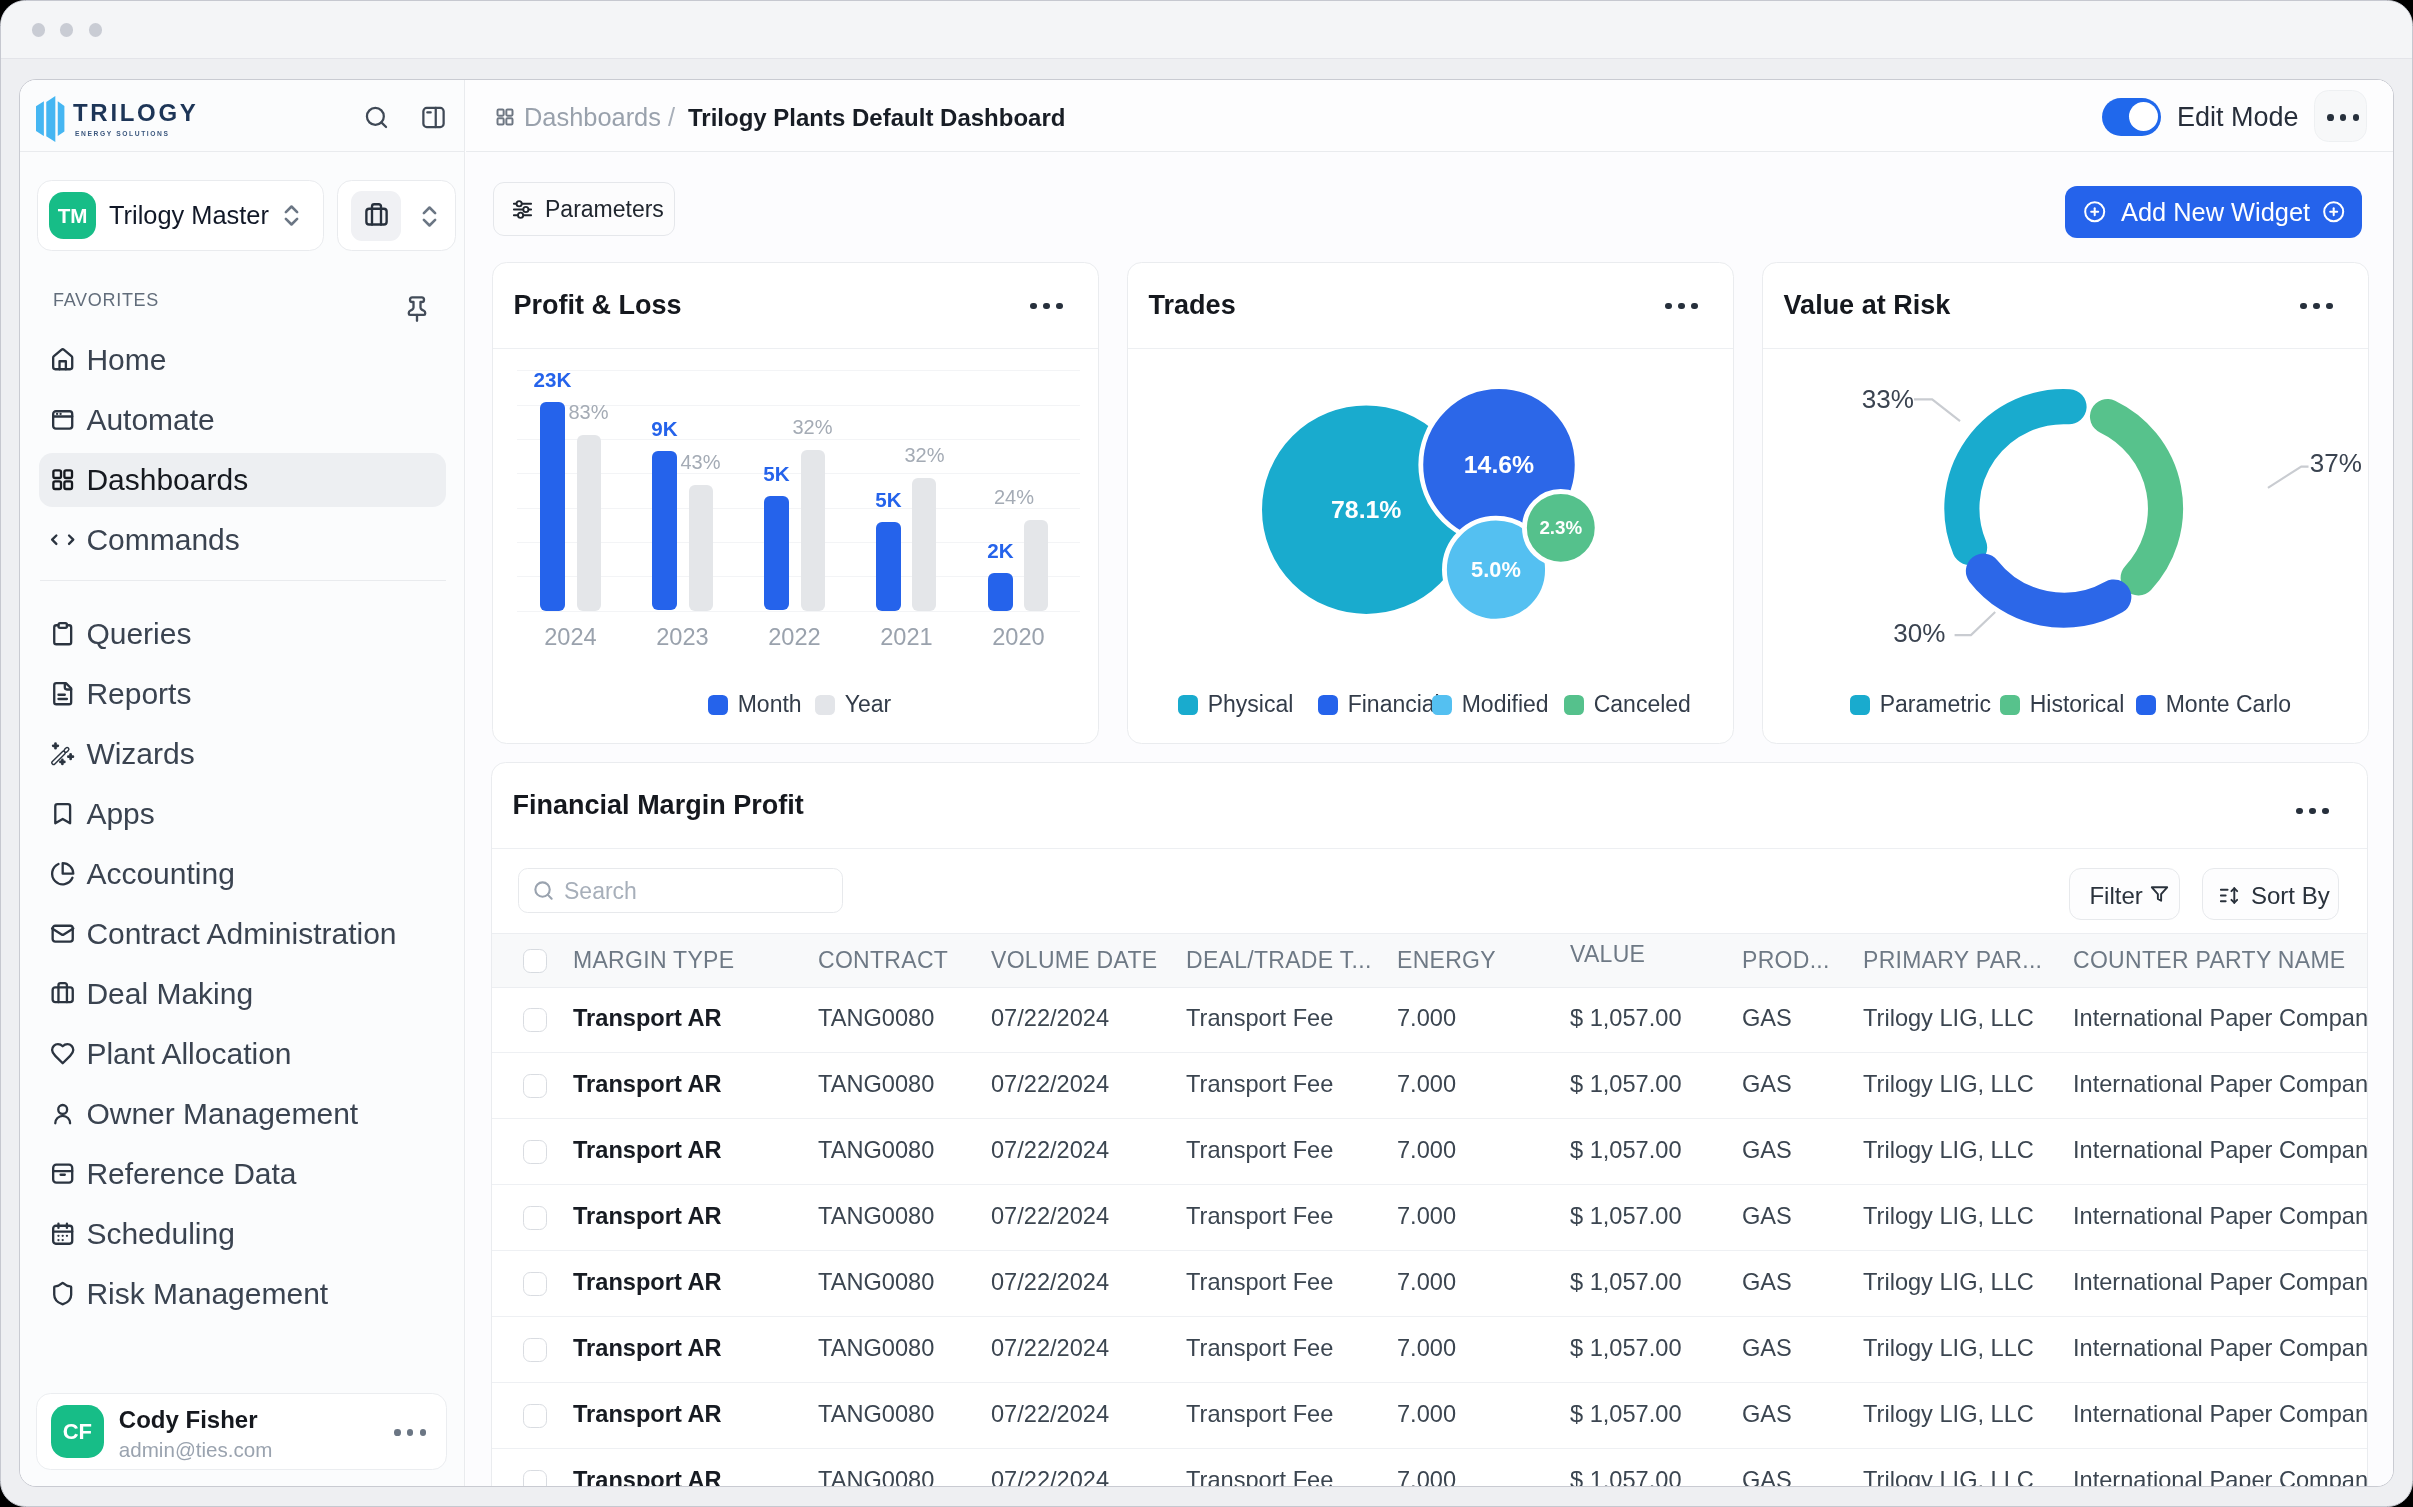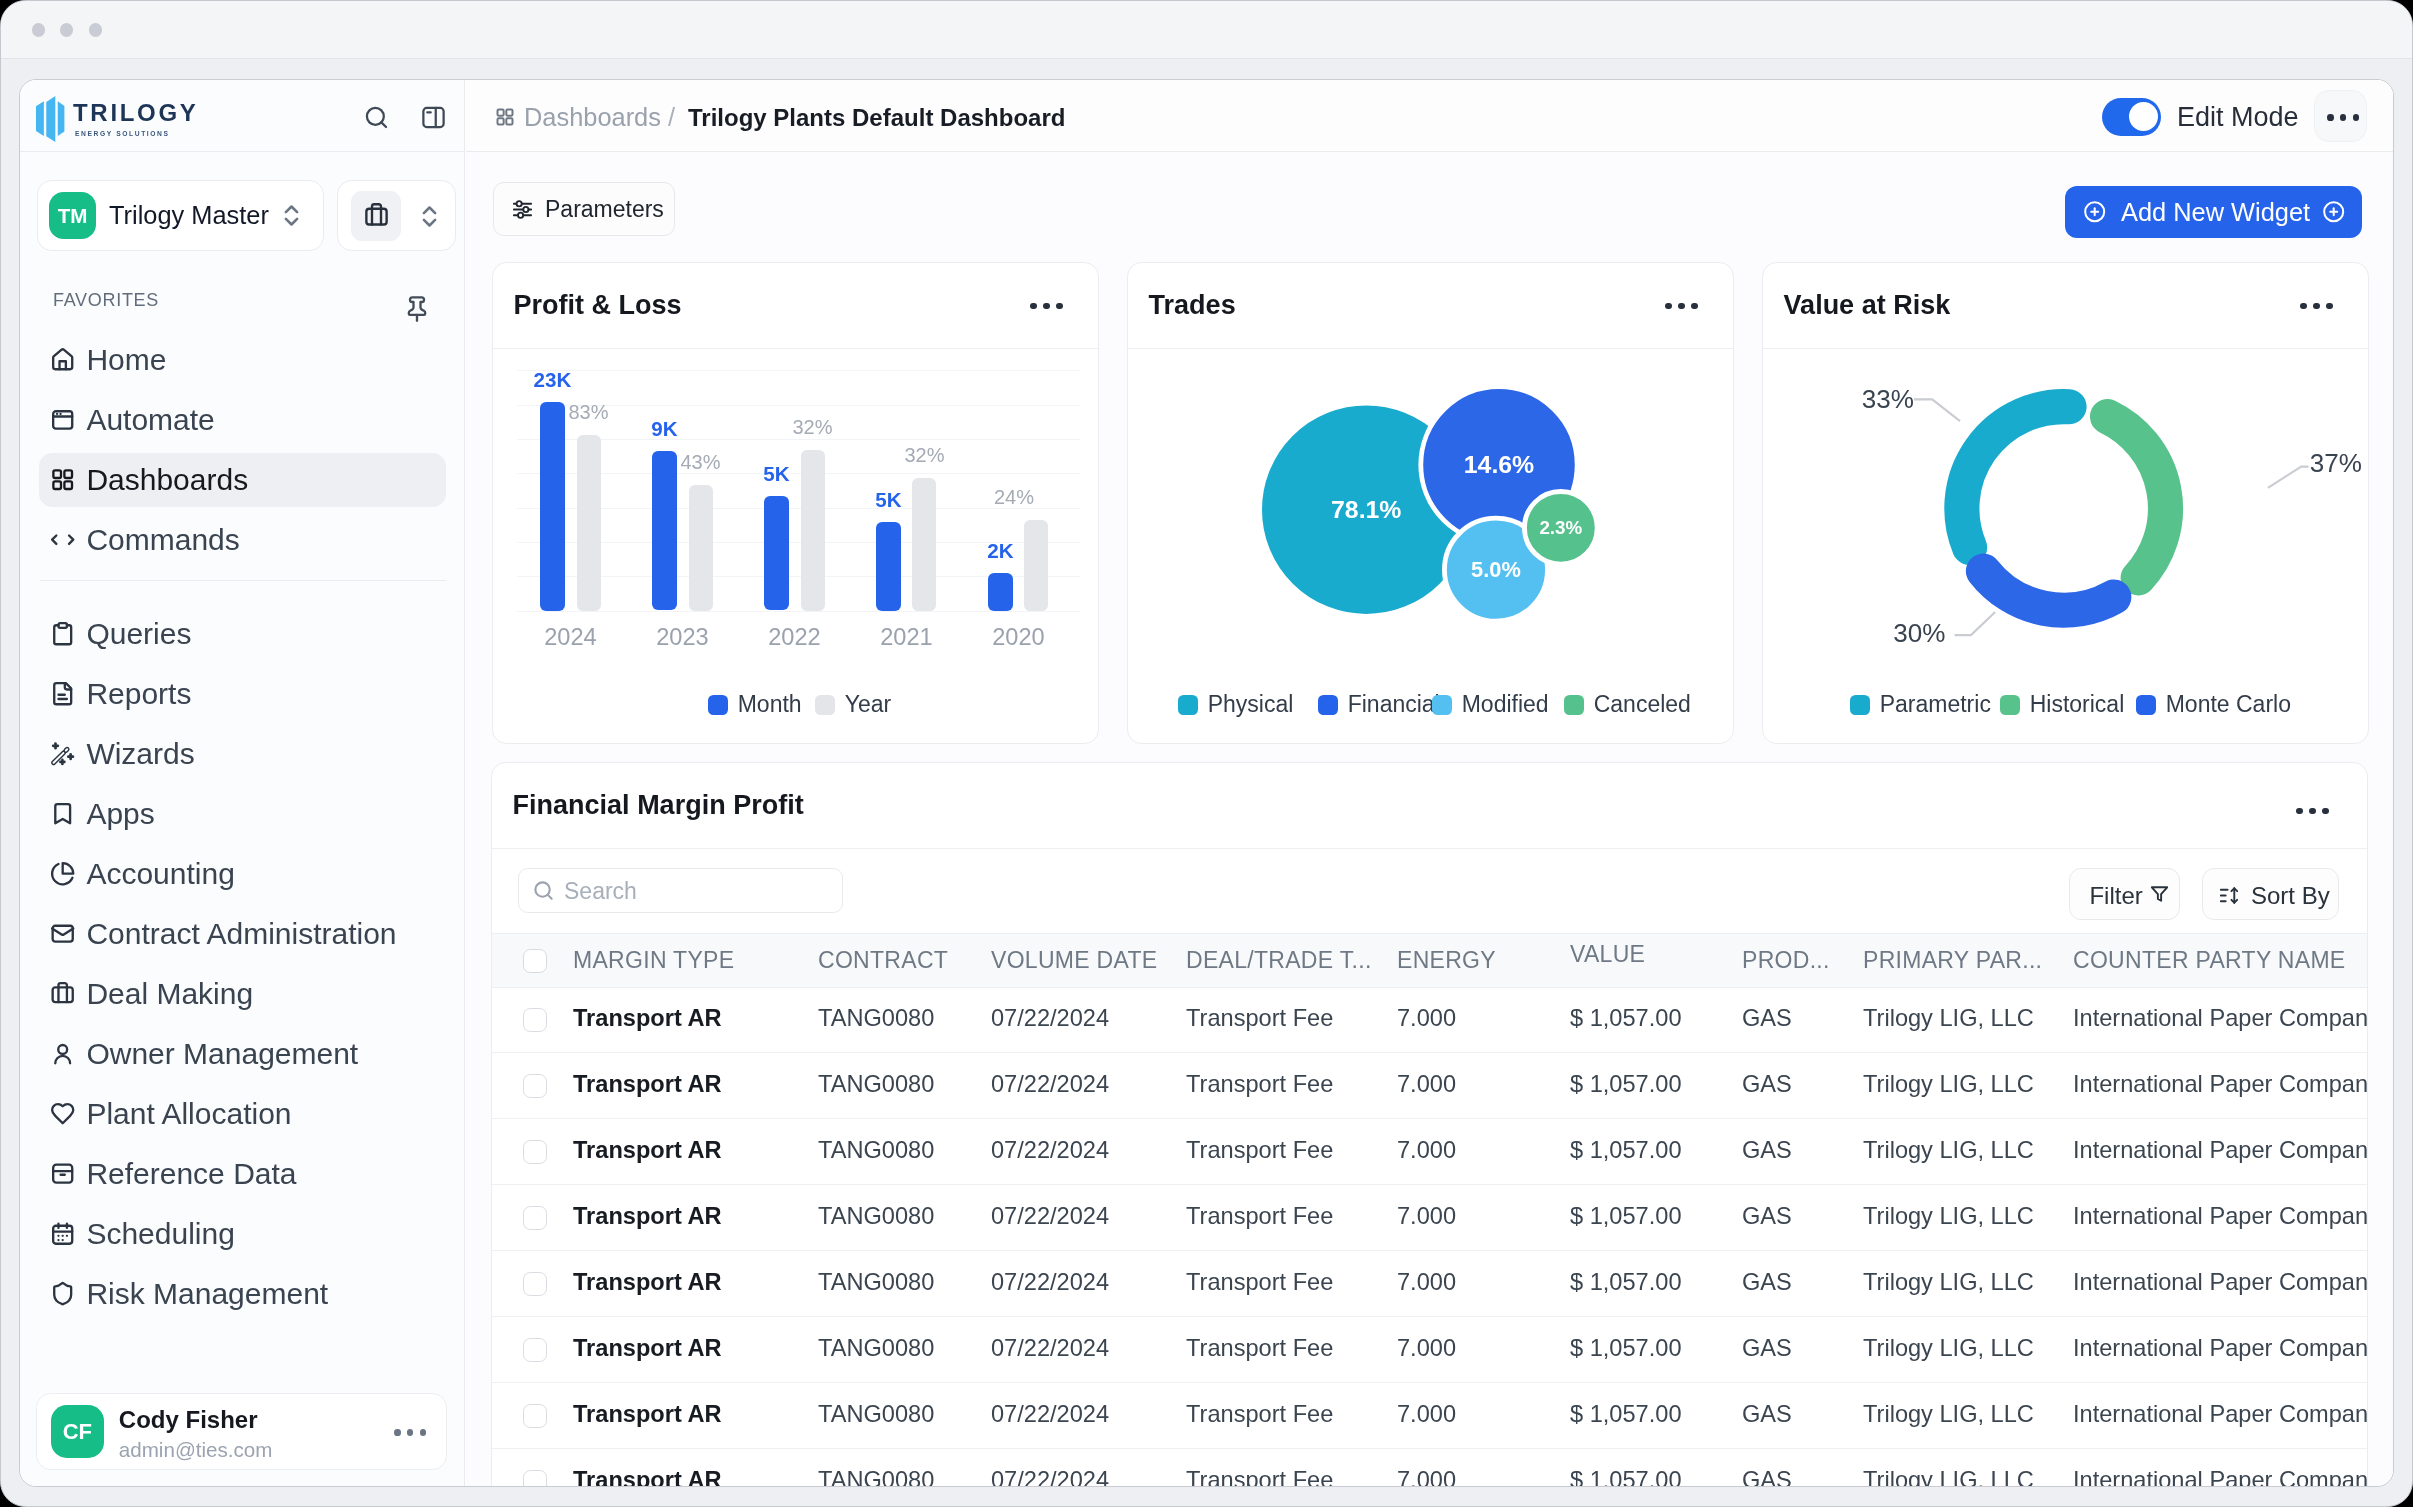--- a/index.html
+++ b/index.html
@@ -189,30 +189,30 @@
           </div>
         <div class="mi">
             <svg class="ic" viewBox="0 0 24 24" fill="none" stroke="#2b3440" stroke-width="2.2" stroke-linecap="round" stroke-linejoin="round">
               <path d="M16 20V4a2 2 0 0 0-2-2h-4a2 2 0 0 0-2 2v16"></path>
               <rect x="2.5" y="6" width="19" height="14" rx="2.5"></rect>
             </svg>
             <span class="lb">Deal Making</span>
           </div>
         <div class="mi">
             <svg class="ic" viewBox="0 0 24 24" fill="none" stroke="#2b3440" stroke-width="2.2" stroke-linecap="round" stroke-linejoin="round">
+              <path d="M19 14c1.49-1.46 3-3.21 3-5.5A5.5 5.5 0 0 0 16.5 3c-1.76 0-3 .5-4.5 2-1.5-1.5-2.74-2-4.5-2A5.5 5.5 0 0 0 2 8.5c0 2.29 1.51 4.04 3 5.5l7 7Z"></path>
+            </svg>
+            <span class="lb">Plant Allocation</span>
+          </div>
+        <div class="mi">
+            <svg class="ic" viewBox="0 0 24 24" fill="none" stroke="#2b3440" stroke-width="2.2" stroke-linecap="round" stroke-linejoin="round">
               <circle cx="12" cy="8" r="4.2"></circle>
               <path d="M5 21a7 7 0 0 1 14 0"></path>
             </svg>
             <span class="lb">Owner Management</span>
-          </div>
-        <div class="mi">
-            <svg class="ic" viewBox="0 0 24 24" fill="none" stroke="#2b3440" stroke-width="2.2" stroke-linecap="round" stroke-linejoin="round">
-              <path d="M19 14c1.49-1.46 3-3.21 3-5.5A5.5 5.5 0 0 0 16.5 3c-1.76 0-3 .5-4.5 2-1.5-1.5-2.74-2-4.5-2A5.5 5.5 0 0 0 2 8.5c0 2.29 1.51 4.04 3 5.5l7 7Z"></path>
-            </svg>
-            <span class="lb">Plant Allocation</span>
           </div>
         <div class="mi">
             <svg class="ic" viewBox="0 0 24 24" fill="none" stroke="#2b3440" stroke-width="2.2" stroke-linecap="round" stroke-linejoin="round">
               <rect x="3" y="3.5" width="18" height="17" rx="3"></rect>
               <path d="M3 9.5h18"></path>
               <path d="M10 13h4"></path>
             </svg>
             <span class="lb">Reference Data</span>
           </div>
         <div class="mi">

